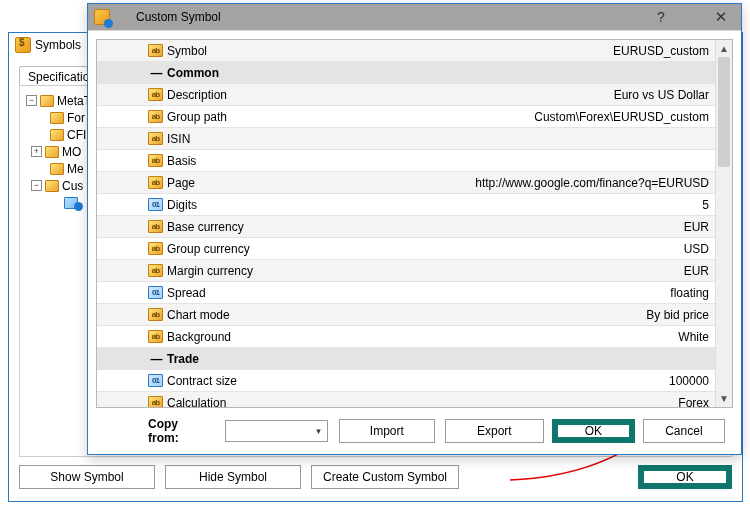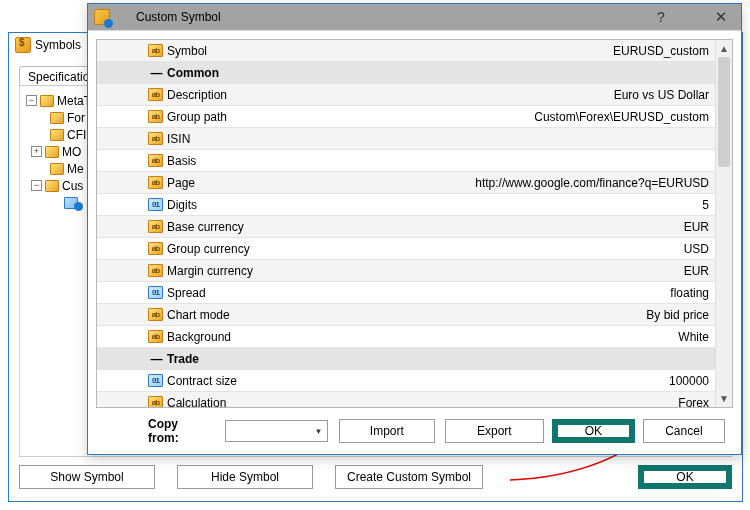--- a/index.html
+++ b/index.html
@@ -14,21 +14,21 @@
   .groupbox { position:absolute; left:10px; top:52px; right:10px; bottom:44px; border:1px solid #ccc; }
   .tree { position:absolute; left:6px; top:6px; width:200px; color:#000; }
   .tree .row { display:flex; align-items:center; height:17px; }
   .tree .exp { width:11px; height:11px; border:1px solid #888; font-size:9px; line-height:9px; text-align:center; margin-right:3px; color:#444;}
   .tree .spacer { width:16px; display:inline-block;}
   .tree .ficon { width:14px; height:12px; margin-right:3px; background:linear-gradient(135deg,#ffe37a,#e9a52a); border:1px solid #c77c0f; border-radius:1px;}
   .tree .ficon.sel { background:linear-gradient(135deg,#bde0ff,#7abaf0); border-color:#2b78c4;}
   .tree .gearbadge { width:9px;height:9px;background:#1e7ad6;border-radius:50%;position:relative;top:4px;left:-7px;margin-right:-7px;}
   .tree .label {}
   .detailbox { position:absolute; left:178px; right:10px; top:10px; bottom:10px; border:1px solid #bbb;}
-  .ft-btns { position:absolute; left:10px; right:10px; bottom:10px; height:26px; display:flex; gap:12px; }
+  .ft-btns { position:absolute; left:10px; right:10px; bottom:10px; height:26px; display:flex; gap:0; }
   .wbtn { height:24px; background:#fff; border:1px solid #999; display:inline-flex; align-items:center; justify-content:center; padding:0 4px; margin-right:10px; }
   .wbtn.blue { border:6px solid #0f766e; }
 
   .dialog { position:absolute; left:87px; top:3px; width:655px; height:452px; border:1px solid #2b78c4; background:#fff; box-shadow:0 4px 12px rgba(0,0,0,.2); }
   .dlg-title { height:27px; background:#a3a3a3; display:flex; align-items:center; border-bottom:1px solid #d8d8d8;gap:20px;}
   .dlg-title .icon { width:16px; height:16px; margin:0 6px; background:linear-gradient(135deg,#f9c846,#e99a1d); border:1px solid #c77c0f; border-radius:2px; position:relative;}
   .dlg-title .icon .gear { position:absolute; right:-4px; bottom:-4px; width:9px;height:9px;background:#1e7ad6;border-radius:50%;}
   .dlg-title .t { flex:1; color:#000; }
   .dlg-title .sys { width:40px; height:27px; display:flex; align-items:center; justify-content:center; color:#333; font-size:14px;}
   .dlg-title .sys.close { font-size:15px;}

